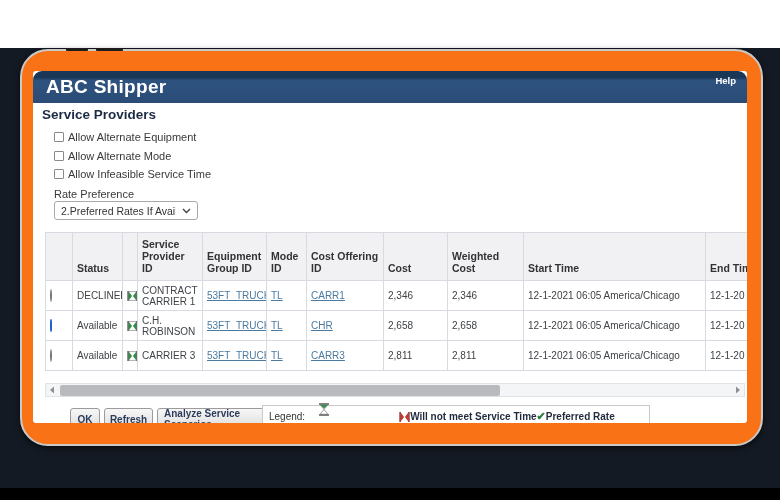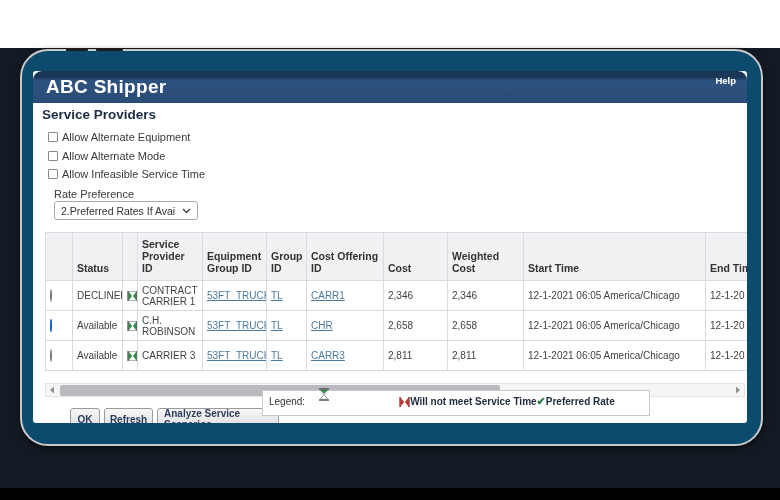--- a/index.html
+++ b/index.html
@@ -4,42 +4,42 @@
 <style>
   * { margin:0; padding:0; box-sizing:border-box; }
   html,body { width:780px; height:500px; overflow:hidden; background:#fff;
     font-family:"Liberation Sans", sans-serif; }
   .stage { position:relative; width:780px; height:500px; background:#fff; }
   .backdrop { position:absolute; left:0; top:48px; width:780px; height:440px; background:#141a23; }
   .backdrop-black { position:absolute; left:0; top:488px; width:780px; height:12px; background:#000; }
 
   
   .tablet { position:absolute; left:20px; top:49px; width:743px; height:397px;
-    background:#0c4a6e; border:2px solid #c9c9c9; border-radius:28px;
+    background:#f97316; border:2px solid #c9c9c9; border-radius:28px;
     box-shadow:0 2px 6px rgba(0,0,0,.6); }
   .tab-btn { position:absolute; top:-3px; height:3px; background:#1c1c1c; border-radius:1px; }
   .tab-btn.b1 { left:44px; width:22px; }
   .tab-btn.b2 { left:74px; width:27px; }
   .screen { position:absolute; left:11px; top:20px; width:714px; height:352px;
     background:#fff; border-radius:3px; overflow:hidden; }
 
   
   .appbar { position:absolute; left:0; top:0; width:714px; height:32px;
     border-radius:9px 9px 0 0;
     background:linear-gradient(to bottom,#1b3758 0%,#1b3758 20%,#2e527f 30%,#2a4c76 100%); }
   .app-title { position:absolute; left:13px; top:5px; color:#fff; font-size:19px;
     font-weight:bold; letter-spacing:.3px; }
   .help { position:absolute; right:11px; top:4px; color:#fff; font-size:9.5px;
     font-weight:bold; cursor:pointer; }
 
   .section-title { position:absolute; left:9px; top:36px; font-size:13.5px;
     font-weight:bold; color:#1c2b45; }
 
   
-  .cb { position:absolute; left:15px; display:flex; align-items:center; gap:4px;
+  .cb { position:absolute; left:21px; display:flex; align-items:center; gap:4px;
     font-size:11px; color:#3a3a3a; cursor:pointer; }
   .cbbox { width:10px; height:10px; border:1px solid #8a8a8a; background:#fff;
     border-radius:1px; flex:0 0 auto; }
   .rp-label { position:absolute; left:21px; top:117px; font-size:11px; color:#3a3a3a;text-align:center; }
   .select { position:absolute; left:21px; top:130px; width:144px; height:19px;
     border:1px solid #a9a9a9; border-radius:3px; background:#fff; font-size:10.5px;
     color:#333; display:flex; align-items:center; padding:0 6px; gap:6px; cursor:pointer; }
   .select .val { flex:1 1 auto; white-space:nowrap; overflow:hidden; }
   .chev { flex:0 0 auto; display:flex; }
 
@@ -69,21 +69,21 @@
     background:#b9babe; border-radius:2px; cursor:grab; }
 
   
   .btn { position:absolute; top:337px; height:22px; border:1px solid #9b9b9b;
     border-radius:3px; background:linear-gradient(#f7f7f7,#dcdcdc); font-size:10px;
     color:#2c3c5c; font-weight:bold; display:flex; align-items:center;
     justify-content:center; cursor:pointer; padding:0 6px;margin-left:24px; }
   .btn.ok { left:13px; width:30px; }
   .btn.refresh { left:47px; width:49px; }
   .btn.analyze { left:100px; width:122px; }
-  .legend { position:absolute; left:229px; top:319px; width:388px; height:26px;
+  .legend { position:absolute; left:229px; top:334px; width:388px; height:26px;
     border:1px solid #c9c9c9; background:#fff; display:flex; align-items:flex-start;
     padding:3px 6px; font-size:10px; color:#333; }
   .legend .lg-label { font-size:10px; color:#333; padding-top:2px; }
   .legend .lg-strong { font-weight:bold; color:#1f2a3c; padding-top:2px; white-space:nowrap; }
   .lg-hg-upright { margin-top:-6px; margin-left:14px; margin-right:70px; }
   .lg-check { color:#2d7d46; font-weight:bold; font-size:11px; padding-top:1px; }
 </style>
 </head>
 <body>
 
@@ -141,21 +141,21 @@
           <col style="width:182px">
             <col style="width:60px">
         </colgroup>
         <tbody>
             <tr>
           <th></th>
           <th>Status</th>
           <th></th>
           <th>Service Provider ID</th>
           <th>Equipment Group ID</th>
-          <th>Group ID</th>
+          <th>Mode ID</th>
           <th>Cost Offering ID</th>
           <th>Cost</th>
           <th>Weighted Cost</th>
           <th>Start Time</th>
           <th>End Time</th>
         </tr>
         <tr>
           <td><span class="radio"></span></td>
           <td class="status">DECLINED</td>
           <td>

